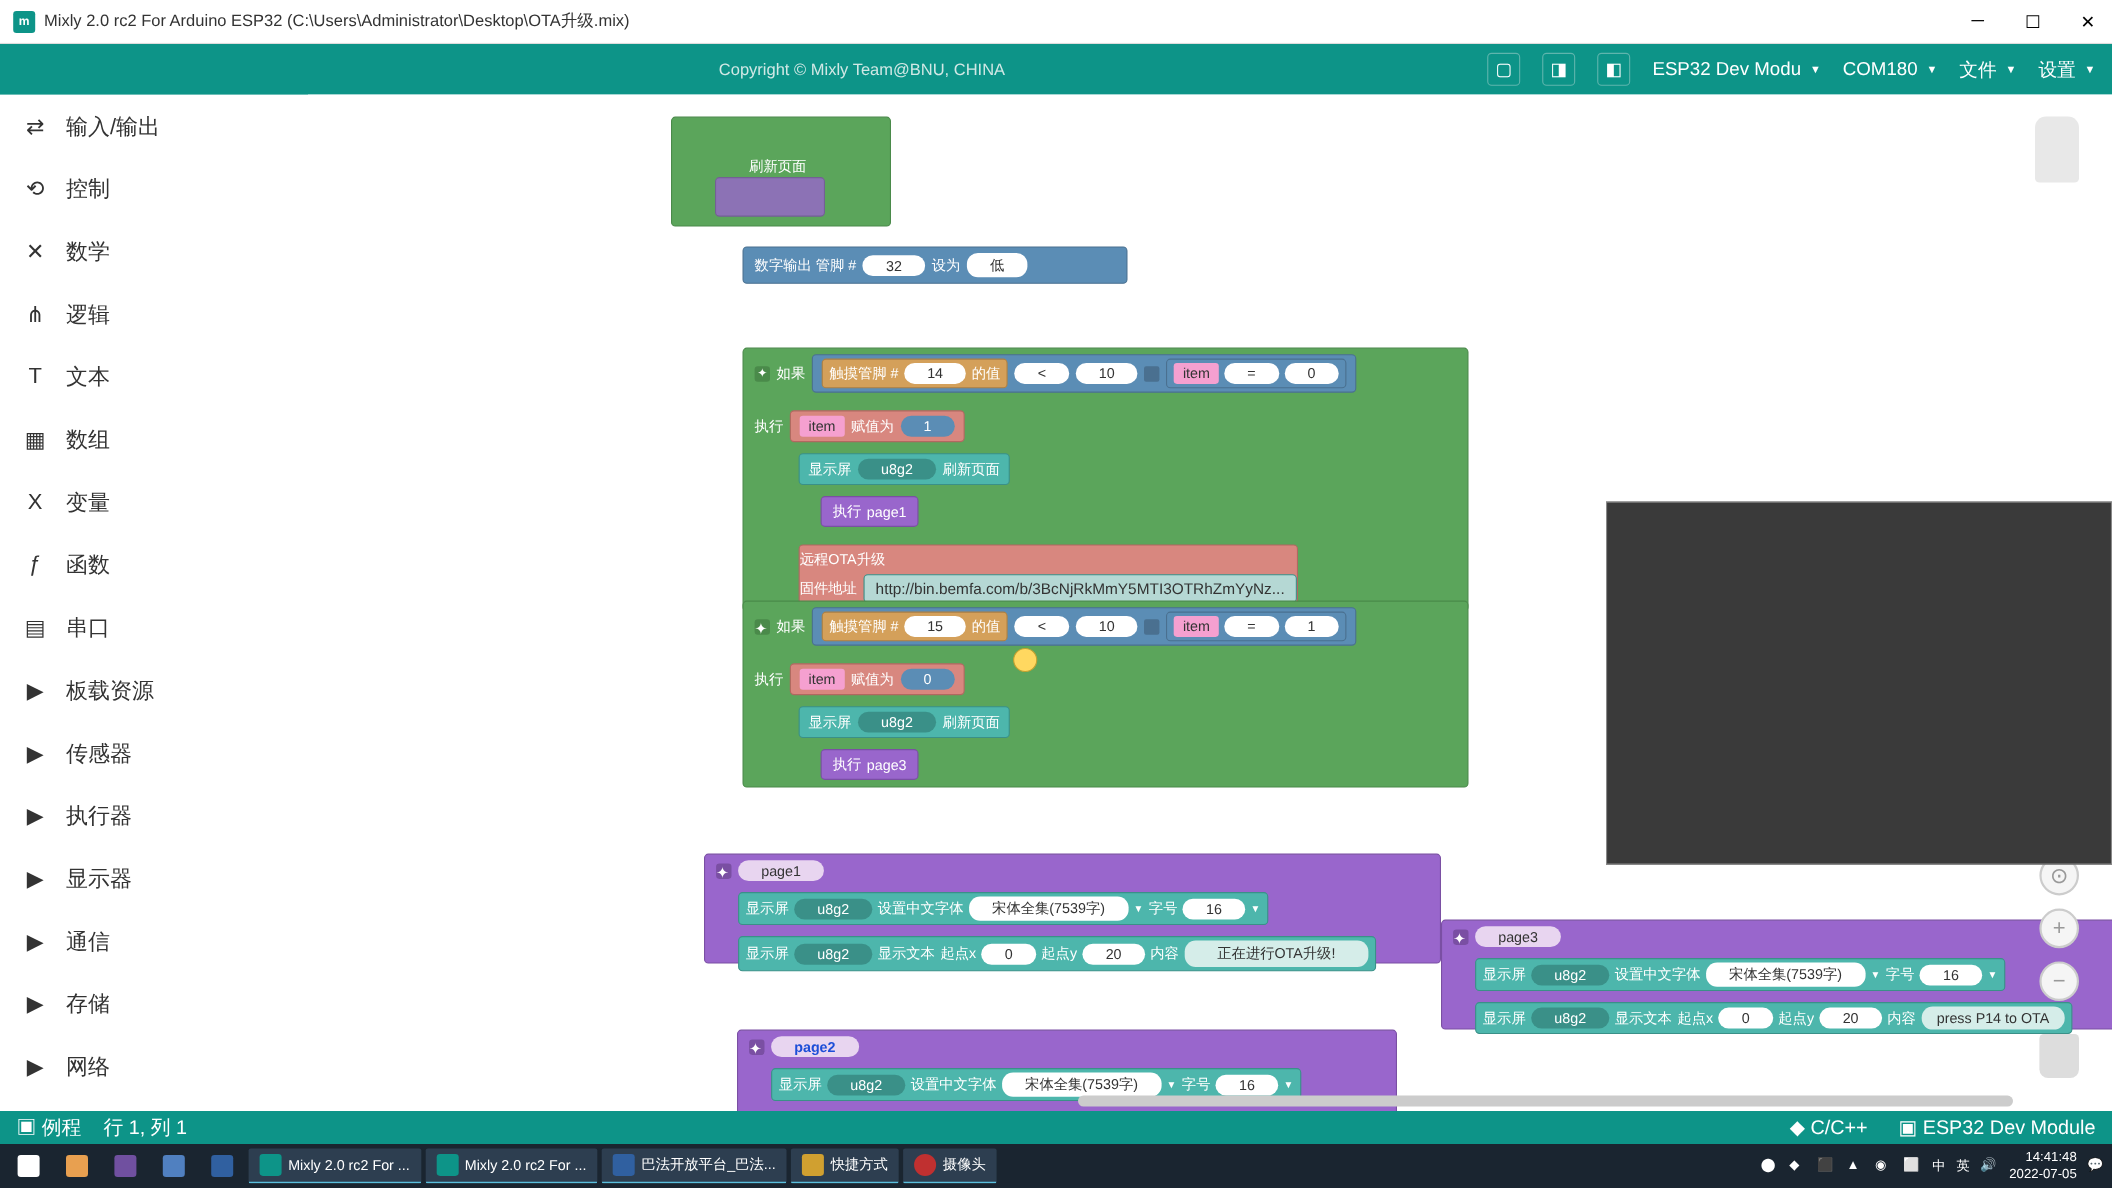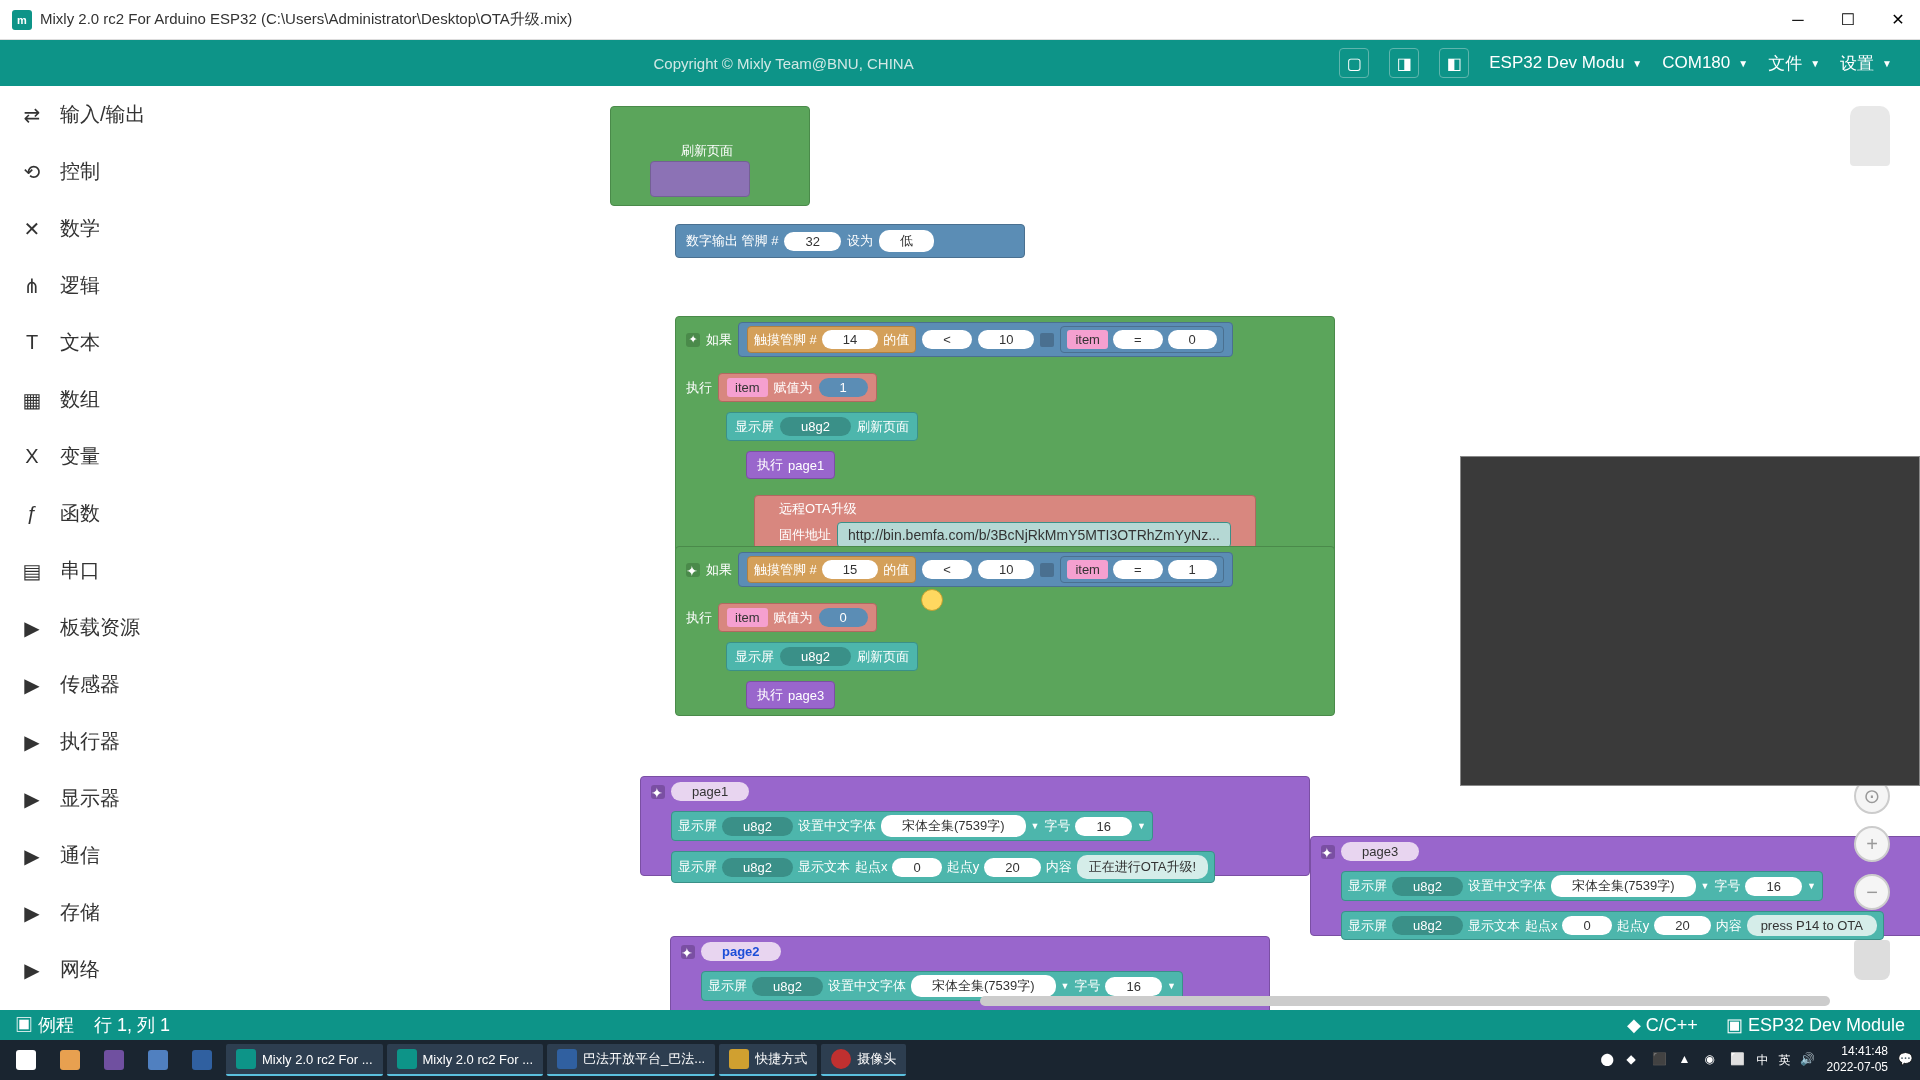--- a/index.html
+++ b/index.html
@@ -4,21 +4,21 @@
 <style>
 * { margin: 0; padding: 0; box-sizing: border-box; font-family: "Microsoft YaHei", Arial, sans-serif; }
 body { background: #fff; width: 1920px; height: 1080px; overflow: hidden; position: relative; }
 
 .titlebar { height: 40px; background: #fff; display: flex; align-items: center; padding: 0 12px; border-bottom: 1px solid #ddd; }
 .titlebar-icon { width: 20px; height: 20px; background: #0d9488; border-radius: 3px; margin-right: 8px; display: flex; align-items: center; justify-content: center; color: #fff; font-size: 11px; font-weight: bold; }
 .titlebar-text { font-size: 15px; color: #333; flex: 1; }
 .win-controls { display: flex; gap: 30px; }
 .win-btn { width: 20px; height: 20px; cursor: pointer; display: flex; align-items: center; justify-content: center; }
 
-.toolbar { height: 46px; background: #0d9488; display: flex; align-items: center; padding: 0 28px; color: #fff; }
+.toolbar { height: 46px; background: #0d9488; display: flex; align-items: center; padding: 0 15px; color: #fff; }
 .toolbar-left { width: 200px; }
 .toolbar-center { flex: 1; text-align: center; font-size: 15px; color: #d1e8e5; }
 .toolbar-right { display: flex; align-items: center; gap: 20px; }
 .tb-icon { width: 30px; height: 30px; border: 1px solid #5fb5ad; border-radius: 4px; display: flex; align-items: center; justify-content: center; cursor: pointer; }
 .tb-select { color: #fff; font-size: 17px; cursor: pointer; display: flex; align-items: center; gap: 8px; }
 .chev { font-size: 10px; }
 
 .main { display: flex; height: calc(100% - 40px - 46px - 30px - 40px); }
 
 .sidebar { width: 280px; background: #fff; overflow-y: auto; position: relative; }
@@ -224,21 +224,21 @@
           <span class="inner-label">刷新页面</span>
         </div>
       </div>
       <div class="block-row" style="margin-left:60px;">
         <div class="block block-purple" style="position:relative;display:inline-flex;padding:4px 10px;gap:5px;align-items:center;">
           <span class="inner-label">执行</span>
           <span class="inner-label">page1</span>
         </div>
       </div>
       <div class="block-row" style="margin-left:40px;margin-top:6px;">
-        <div class="block block-pink" style="position:relative;padding:4px 24px;margin-left:28px;">
+        <div class="block block-pink" style="position:relative;padding:4px 0;">
           <div class="inner-label">远程OTA升级</div>
           <div class="block-row" style="padding:4px 0;">
             <span class="inner-label">固件地址</span>
             <div class="block block-teal" style="position:relative;display:inline-flex;padding:4px 10px;background:#b5d8d4;">
               <span style="color:#333;">http://bin.bemfa.com/b/3BcNjRkMmY5MTI3OTRhZmYyNz...</span>
             </div>
           </div>
         </div>
       </div>
     </div>
@@ -307,21 +307,21 @@
       <div class="block-row" style="margin-left:20px;">
         <div class="block block-teal" style="position:relative;display:inline-flex;padding:3px 6px;gap:5px;align-items:center;">
           <span class="inner-label">显示屏</span>
           <span class="val-input" style="background:#3a9088;color:#fff;">u8g2</span>
           <span class="inner-label">显示文本</span>
           <span class="inner-label">起点x</span>
           <span class="val-input">0</span>
           <span class="inner-label">起点y</span>
           <span class="val-input">20</span>
           <span class="inner-label">内容</span>
-          <span class="val-input" style="background:#d5ede9;color:#333;padding:3px 12px;">正在进行OTA升级!</span>
+          <span class="val-input" style="background:#d5ede9;color:#333;padding:3px 30px;">正在进行OTA升级!</span>
         </div>
       </div>
     </div>
 
     <div class="block block-purple" style="left:1030px;top:750px;width:650px;height:100px;">
       <div class="block-row">
         <span style="width:14px;height:14px;background:#7a4fa3;border-radius:3px;">✦</span>
         <span class="val-input" style="background:#e8d5f0;color:#333;">page3</span>
       </div>
       <div class="block-row" style="margin-left:20px;">

